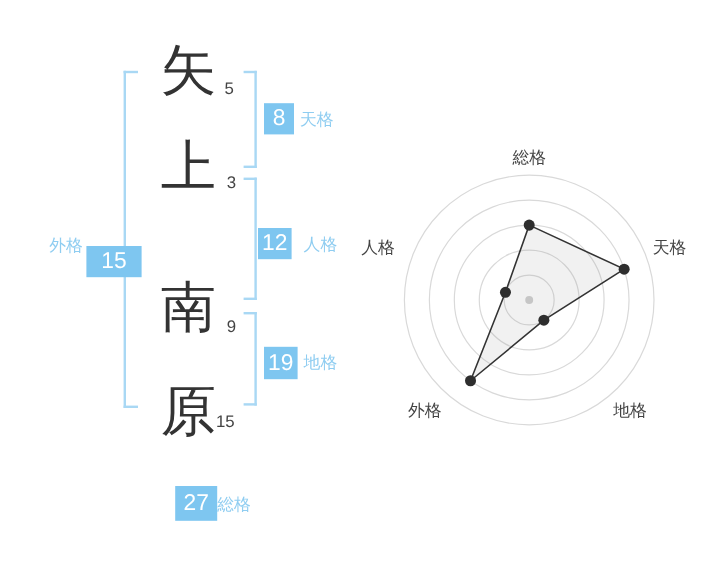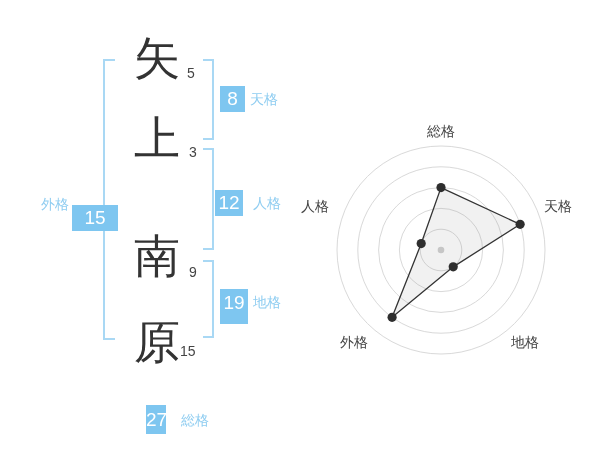--- a/index.html
+++ b/index.html
@@ -62,27 +62,27 @@
   <div class="bracket bracket-right" style="top:59px;height:81px"></div>
   <div class="bracket bracket-right" style="top:148px;height:102px"></div>
   <div class="bracket bracket-right" style="top:260px;height:78px"></div>
 
   <div class="chip" style="left:220px;top:86px;width:25px;height:26px;line-height:26px">8</div>
   <div class="kaku-label" style="left:250px;top:91px">天格</div>
 
   <div class="chip" style="left:215px;top:190px;width:28px;height:26px;line-height:26px">12</div>
   <div class="kaku-label" style="left:253px;top:195px">人格</div>
 
-  <div class="chip" style="left:220px;top:289px;width:28px;height:35px;line-height:27px">19</div>
+  <div class="chip" style="left:220px;top:289px;width:28px;height:27px;line-height:27px">19</div>
   <div class="kaku-label" style="left:253px;top:294px">地格</div>
 
   <div class="kaku-label" style="left:41px;top:196px">外格</div>
   <div class="chip" style="left:72px;top:205px;width:46px;height:26px;line-height:26px">15</div>
 
-  <div class="chip" style="left:146px;top:405px;width:20px;height:29px;line-height:29px">27</div>
+  <div class="chip" style="left:146px;top:405px;width:35px;height:29px;line-height:29px">27</div>
   <div class="kaku-label" style="left:181px;top:412px">総格</div>
 
   <svg id="radar" class="radar-svg" width="600" height="470" viewBox="0 0 600 470">
       <circle cx="441" cy="250" r="20.8" fill="none" stroke="#D9D9D9" stroke-width="1"></circle>
       <circle cx="441" cy="250" r="41.6" fill="none" stroke="#D9D9D9" stroke-width="1"></circle>
       <circle cx="441" cy="250" r="62.4" fill="none" stroke="#D9D9D9" stroke-width="1"></circle>
       <circle cx="441" cy="250" r="83.2" fill="none" stroke="#D9D9D9" stroke-width="1"></circle>
       <circle cx="441" cy="250" r="104" fill="none" stroke="#D9D9D9" stroke-width="1"></circle>
       <polygon points="441,187.6 520.1279021557568,224.2897860680044 453.22593324768343,266.8275534829989 392.0962670092662,317.31021393199563 421.2180244610608,243.57244651700108" fill="#8A8A8A" fill-opacity="0.12" stroke="#333333" stroke-width="1.3"></polygon>
       <circle cx="441" cy="250" r="3.3" fill="#C6C6C6"></circle>

